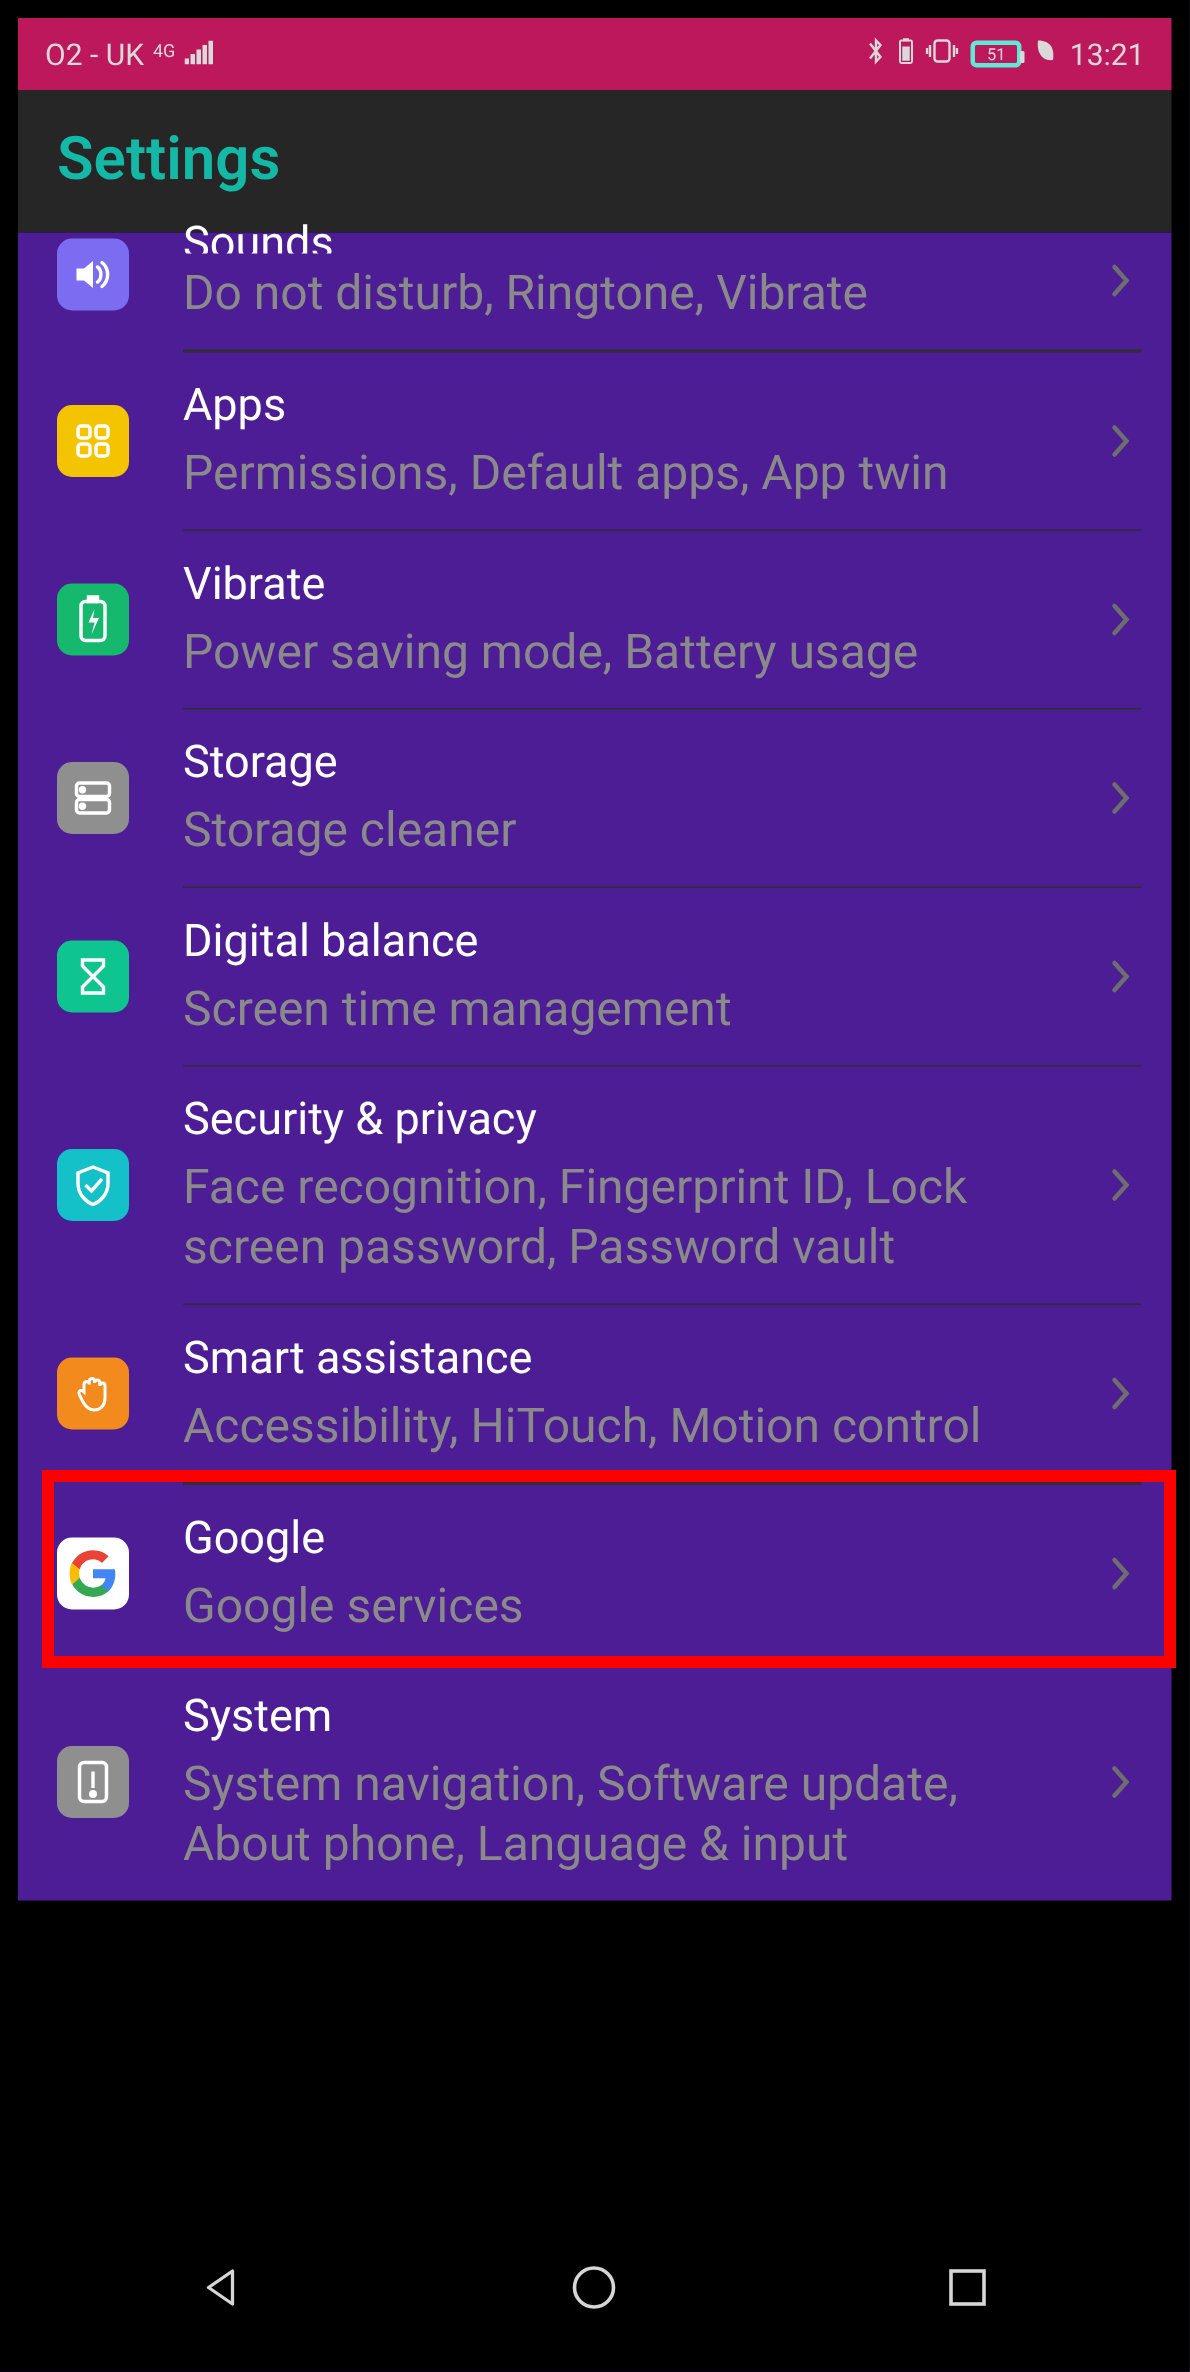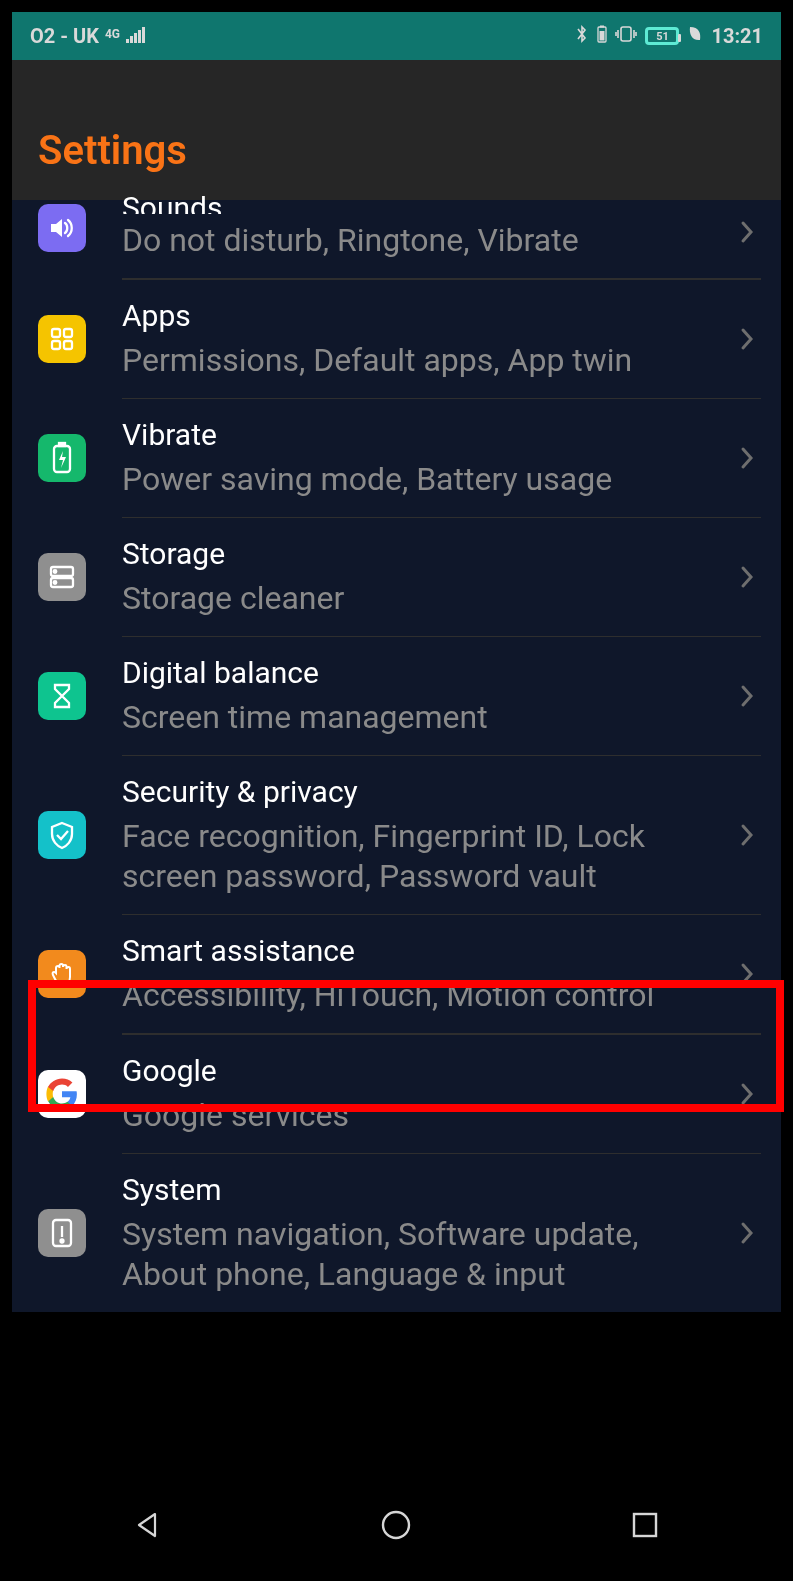--- a/index.html
+++ b/index.html
@@ -1,25 +1,25 @@
 <!DOCTYPE html>
 <html><head>
 <meta charset="utf-8">
 <style>
   * { margin: 0; padding: 0; box-sizing: border-box; }
   html, body { width: 793px; height: 1581px; background: #000; font-family: -apple-system, Roboto, "Helvetica Neue", Arial, sans-serif; overflow: hidden; }
   .screen { width: 793px; height: 1581px; background: #000; position: relative; padding: 12px; }
   .phone { width: 100%; height: 100%; background: #000; position: relative; }
-  .status-bar { height: 48px; background: #0f766e; display: flex; align-items: center; justify-content: space-between; padding: 0 18px; color: #d9d9d9; font-size: 20px; font-weight: bold; }
+  .status-bar { height: 48px; background: #be185d; display: flex; align-items: center; justify-content: space-between; padding: 0 18px; color: #d9d9d9; font-size: 20px; }
   .status-left { display: flex; align-items: center; gap: 6px; }
   .status-right { display: flex; align-items: center; gap: 8px; font-size: 20px; }
   .sig-4g { font-size: 12px; line-height: 1; display:inline-block; transform: translateY(-2px);}
   .header { background: #262626; padding: 22px 26px 26px 26px; }
-  .header-title { color: #f97316; font-size: 40px; font-weight: 600; margin-top: 45px; }
-  .list { background: #0f172a; }
+  .header-title { color: #14b8a6; font-size: 40px; font-weight: 600; }
+  .list { background: #4c1d95; }
   .item { display: flex; align-items: center; padding: 18px 20px 18px 26px; position: relative; }
   .item.first-cut .title { margin-top: -14px; overflow:hidden; max-height:24px; }
   .item.first-cut { padding-top: 4px; }
   .icon-box { width: 48px; height: 48px; border-radius: 10px; flex: 0 0 48px; display: flex; align-items: center; justify-content: center; margin-right: 36px; }
   .item.first-cut .icon-box { align-self: flex-start; }
   .text-col { flex: 1 1 auto; min-width: 0; padding-right: 10px; }
   .title { color: #fff; font-size: 30px; font-weight: 400; line-height: 1.2; }
   .subtitle { color: #8a8a8a; font-size: 32px; margin-top: 6px; line-height: 1.25; }
   .chevron { flex: 0 0 28px; color: #6e6e6e; display:flex; align-items:center; justify-content:center;}
   .divider { height: 1px; background: #2e2e2e; margin-left: 110px; margin-right: 20px; }

